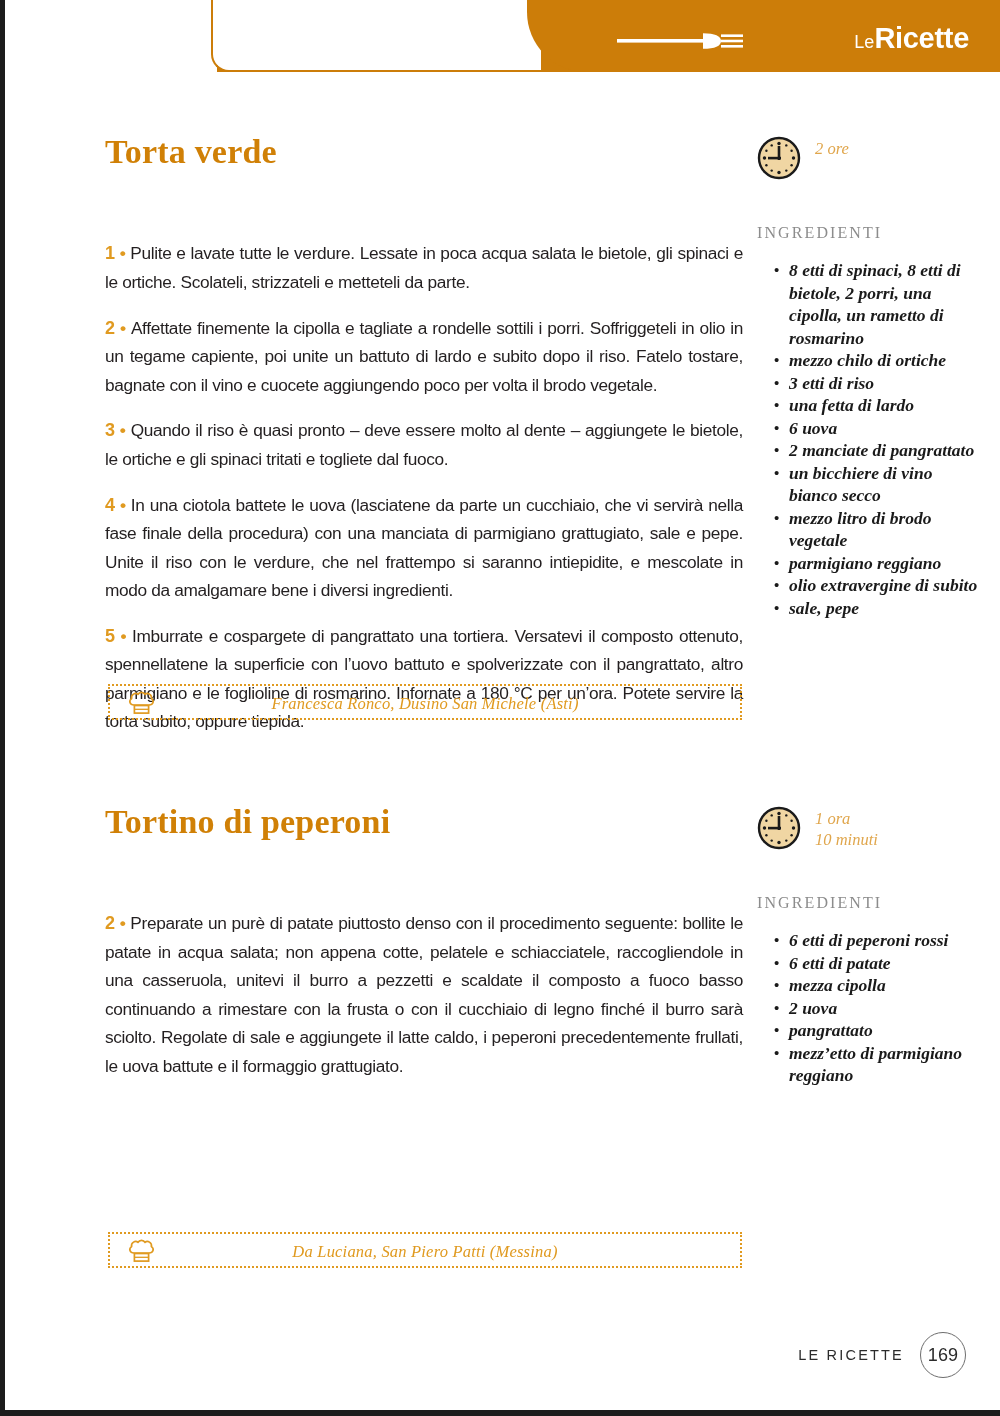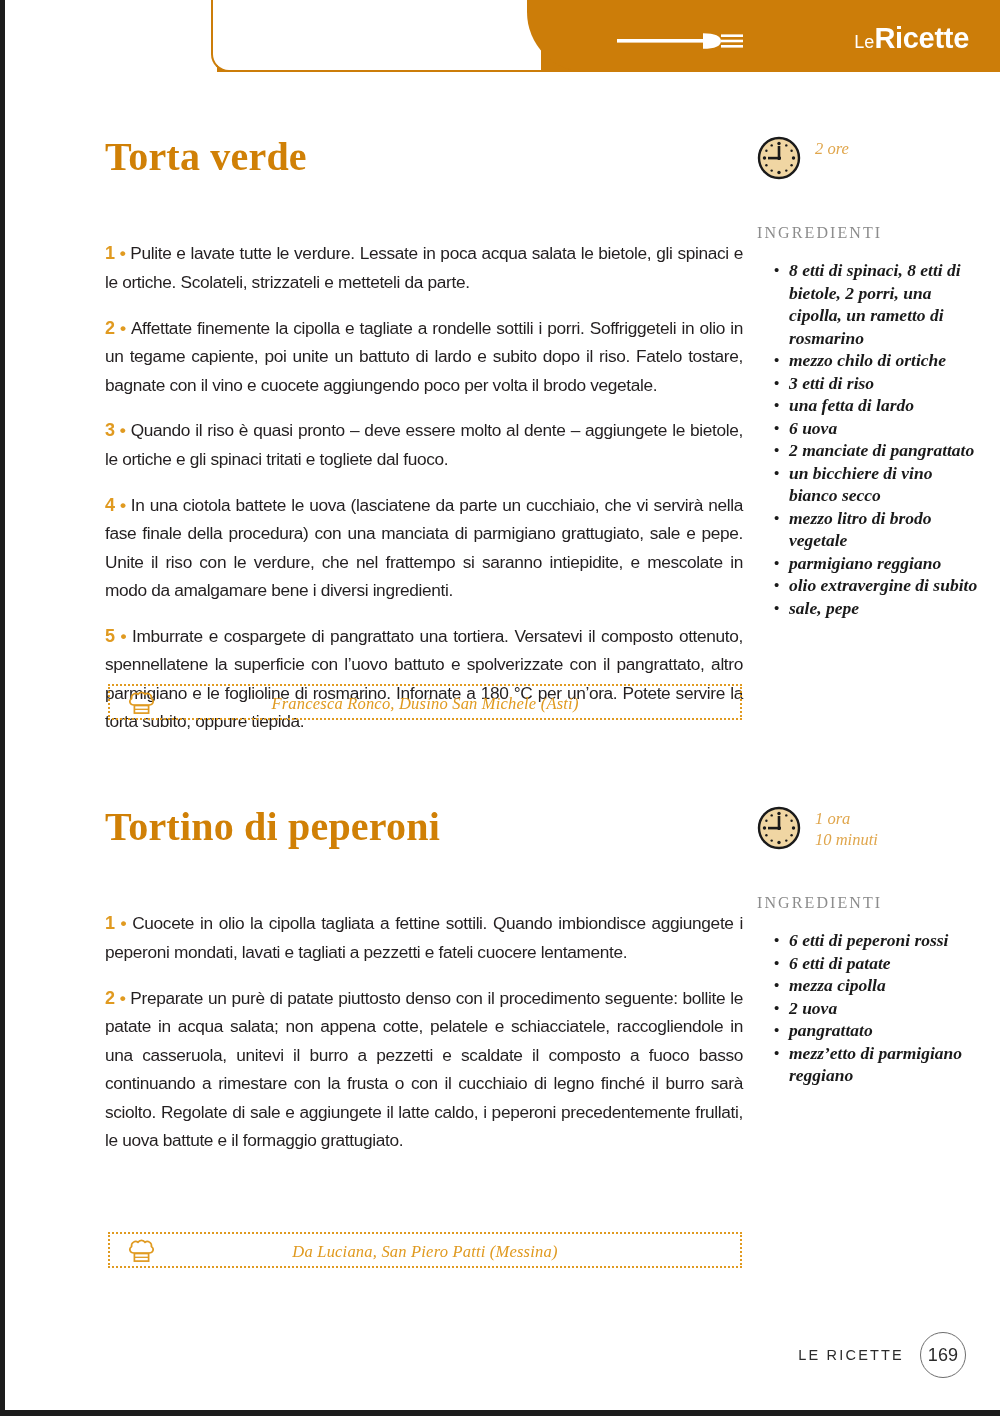--- a/index.html
+++ b/index.html
@@ -123,21 +123,21 @@
   .recipe {
     position: absolute;
     left: 0;
     width: 1000px;
   }
   .recipe-title {
     position: absolute;
     left: 100px;
     font-family: "Liberation Serif", serif;
     font-weight: bold;
-    font-size: 40px;
+    font-size: 34px;
     color: #d08006;
     letter-spacing: 0.2px;
     white-space: nowrap;
   }
 
   .time-block {
     position: absolute;
     left: 752px;
   }
   .clock {
@@ -391,21 +391,20 @@
           <circle cx="14.7" cy="9.4" r="1.2"></circle>
         </g>
         <rect x="20.7" y="10" width="2.6" height="14" fill="#1a1a1a"></rect>
         <rect x="11" y="20.8" width="13" height="2.6" fill="#1a1a1a"></rect>
       </svg>
       <div class="time-text" style="white-space:pre;">1 ora
 10 minuti</div>
     </div>
 
     <div class="steps" style="top:892px;">
-      <p class="step"><span class="step-num">1</span><span class="step-dot"> • </span><span>Cuocete in olio la cipolla tagliata a fettine sottili. Quando imbiondisce aggiungete i peperoni mondati, lavati e tagliati a pezzetti e fateli cuocere lentamente.</span></p>
       <p class="step"><span class="step-num">2</span><span class="step-dot"> • </span><span>Preparate un purè di patate piuttosto denso con il procedimento seguente: bollite le patate in acqua salata; non appena cotte, pelatele e schiacciatele, raccogliendole in una casseruola, unitevi il burro a pezzetti e scaldate il composto a fuoco basso continuando a rimestare con la frusta o con il cucchiaio di legno finché il burro sarà sciolto. Regolate di sale e aggiungete il latte caldo, i peperoni precedentemente frullati, le uova battute e il formaggio grattugiato.</span></p>
     </div>
 
     <div class="ingredients" style="top:894px;">
       <div class="ing-head">INGREDIENTI</div>
       <ul class="ing-list">
         <li>6 etti di peperoni rossi</li>
         <li>6 etti di patate</li>
         <li>mezza cipolla</li>
         <li>2 uova</li>

